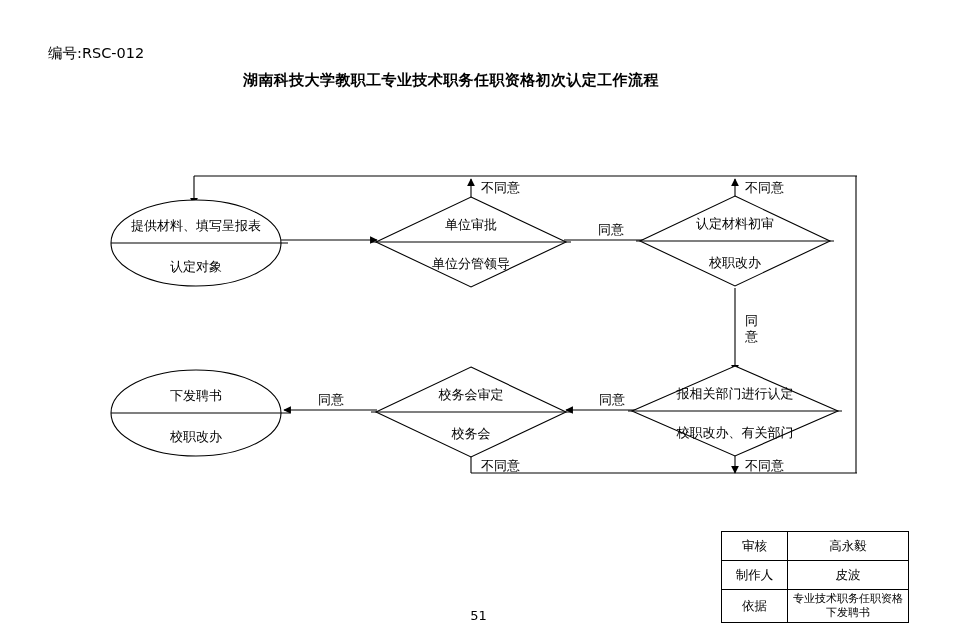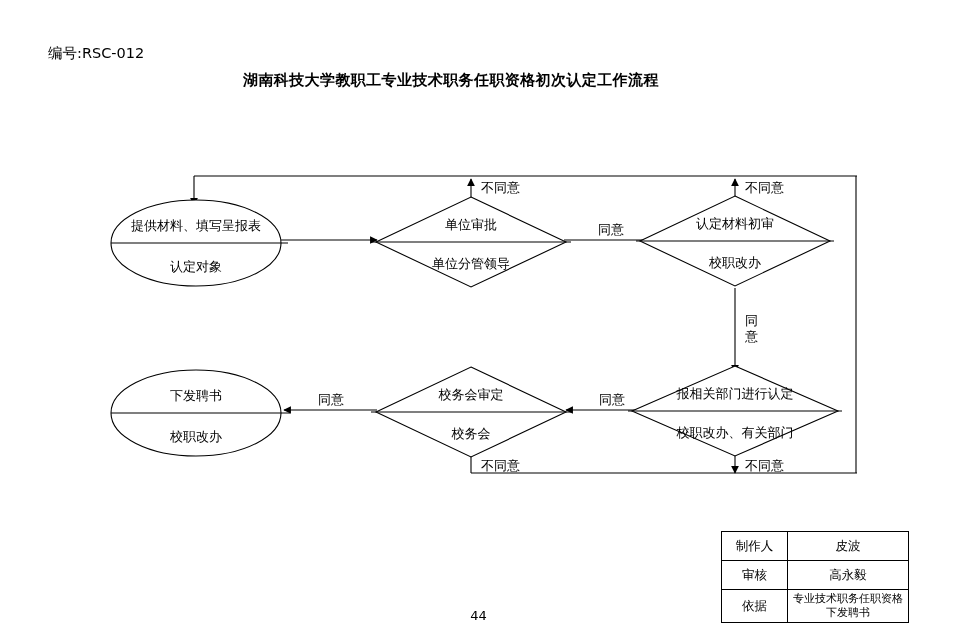--- a/index.html
+++ b/index.html
@@ -230,32 +230,32 @@
     <text class="edge-label" x="331" y="404" text-anchor="middle">同意</text>
 
     <text class="edge-label" x="481" y="470" text-anchor="start">不同意</text>
 
     <text class="edge-label" x="745" y="470" text-anchor="start">不同意</text>
   </svg>
 
   <table class="info-table">
     <tbody>
       <tr>
+        <td class="key">审核</td>
+        <td class="val">高永毅</td>
+      </tr>
+      <tr>
         <td class="key">制作人</td>
         <td class="val">皮波</td>
-      </tr>
-      <tr>
-        <td class="key">审核</td>
-        <td class="val">高永毅</td>
       </tr>
       <tr>
         <td class="key">依据</td>
         <td class="val two-line">
           <div>专业技术职务任职资格</div>
           <div>下发聘书</div>
         </td>
       </tr>
     </tbody>
   </table>
 
-  <div class="page-number">44</div>
+  <div class="page-number">51</div>
 
 </div>
 
 </body></html>

